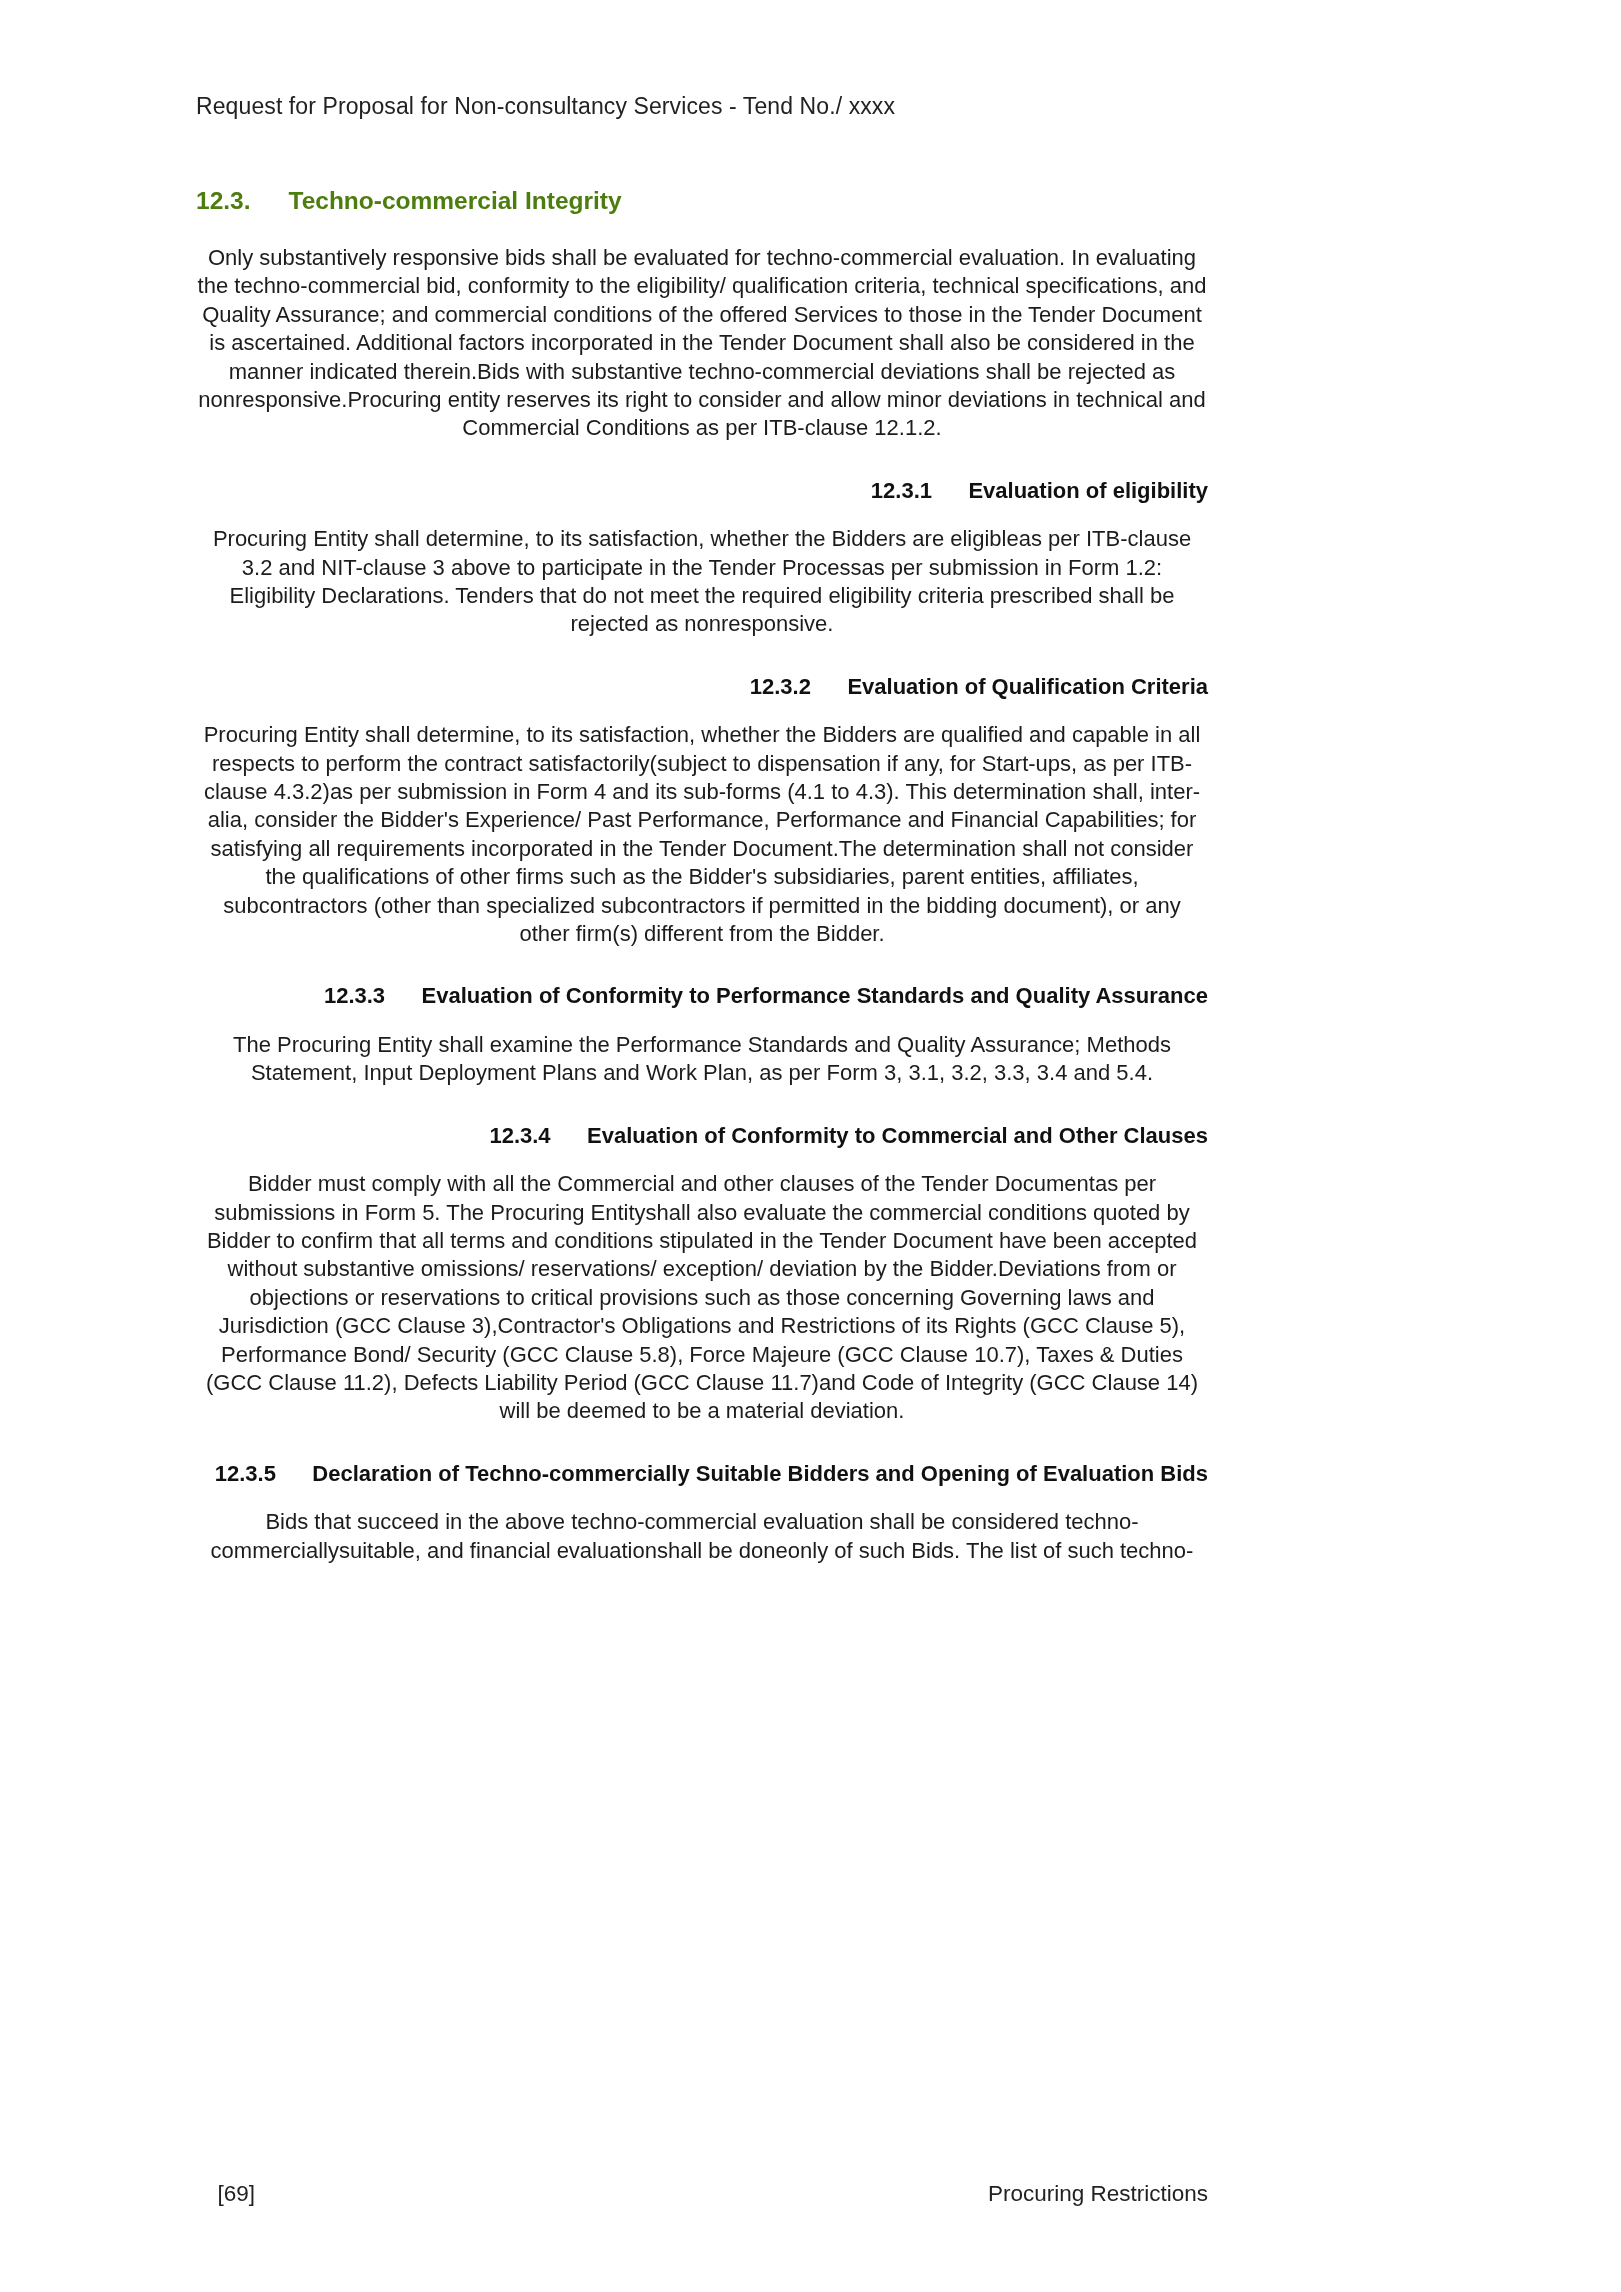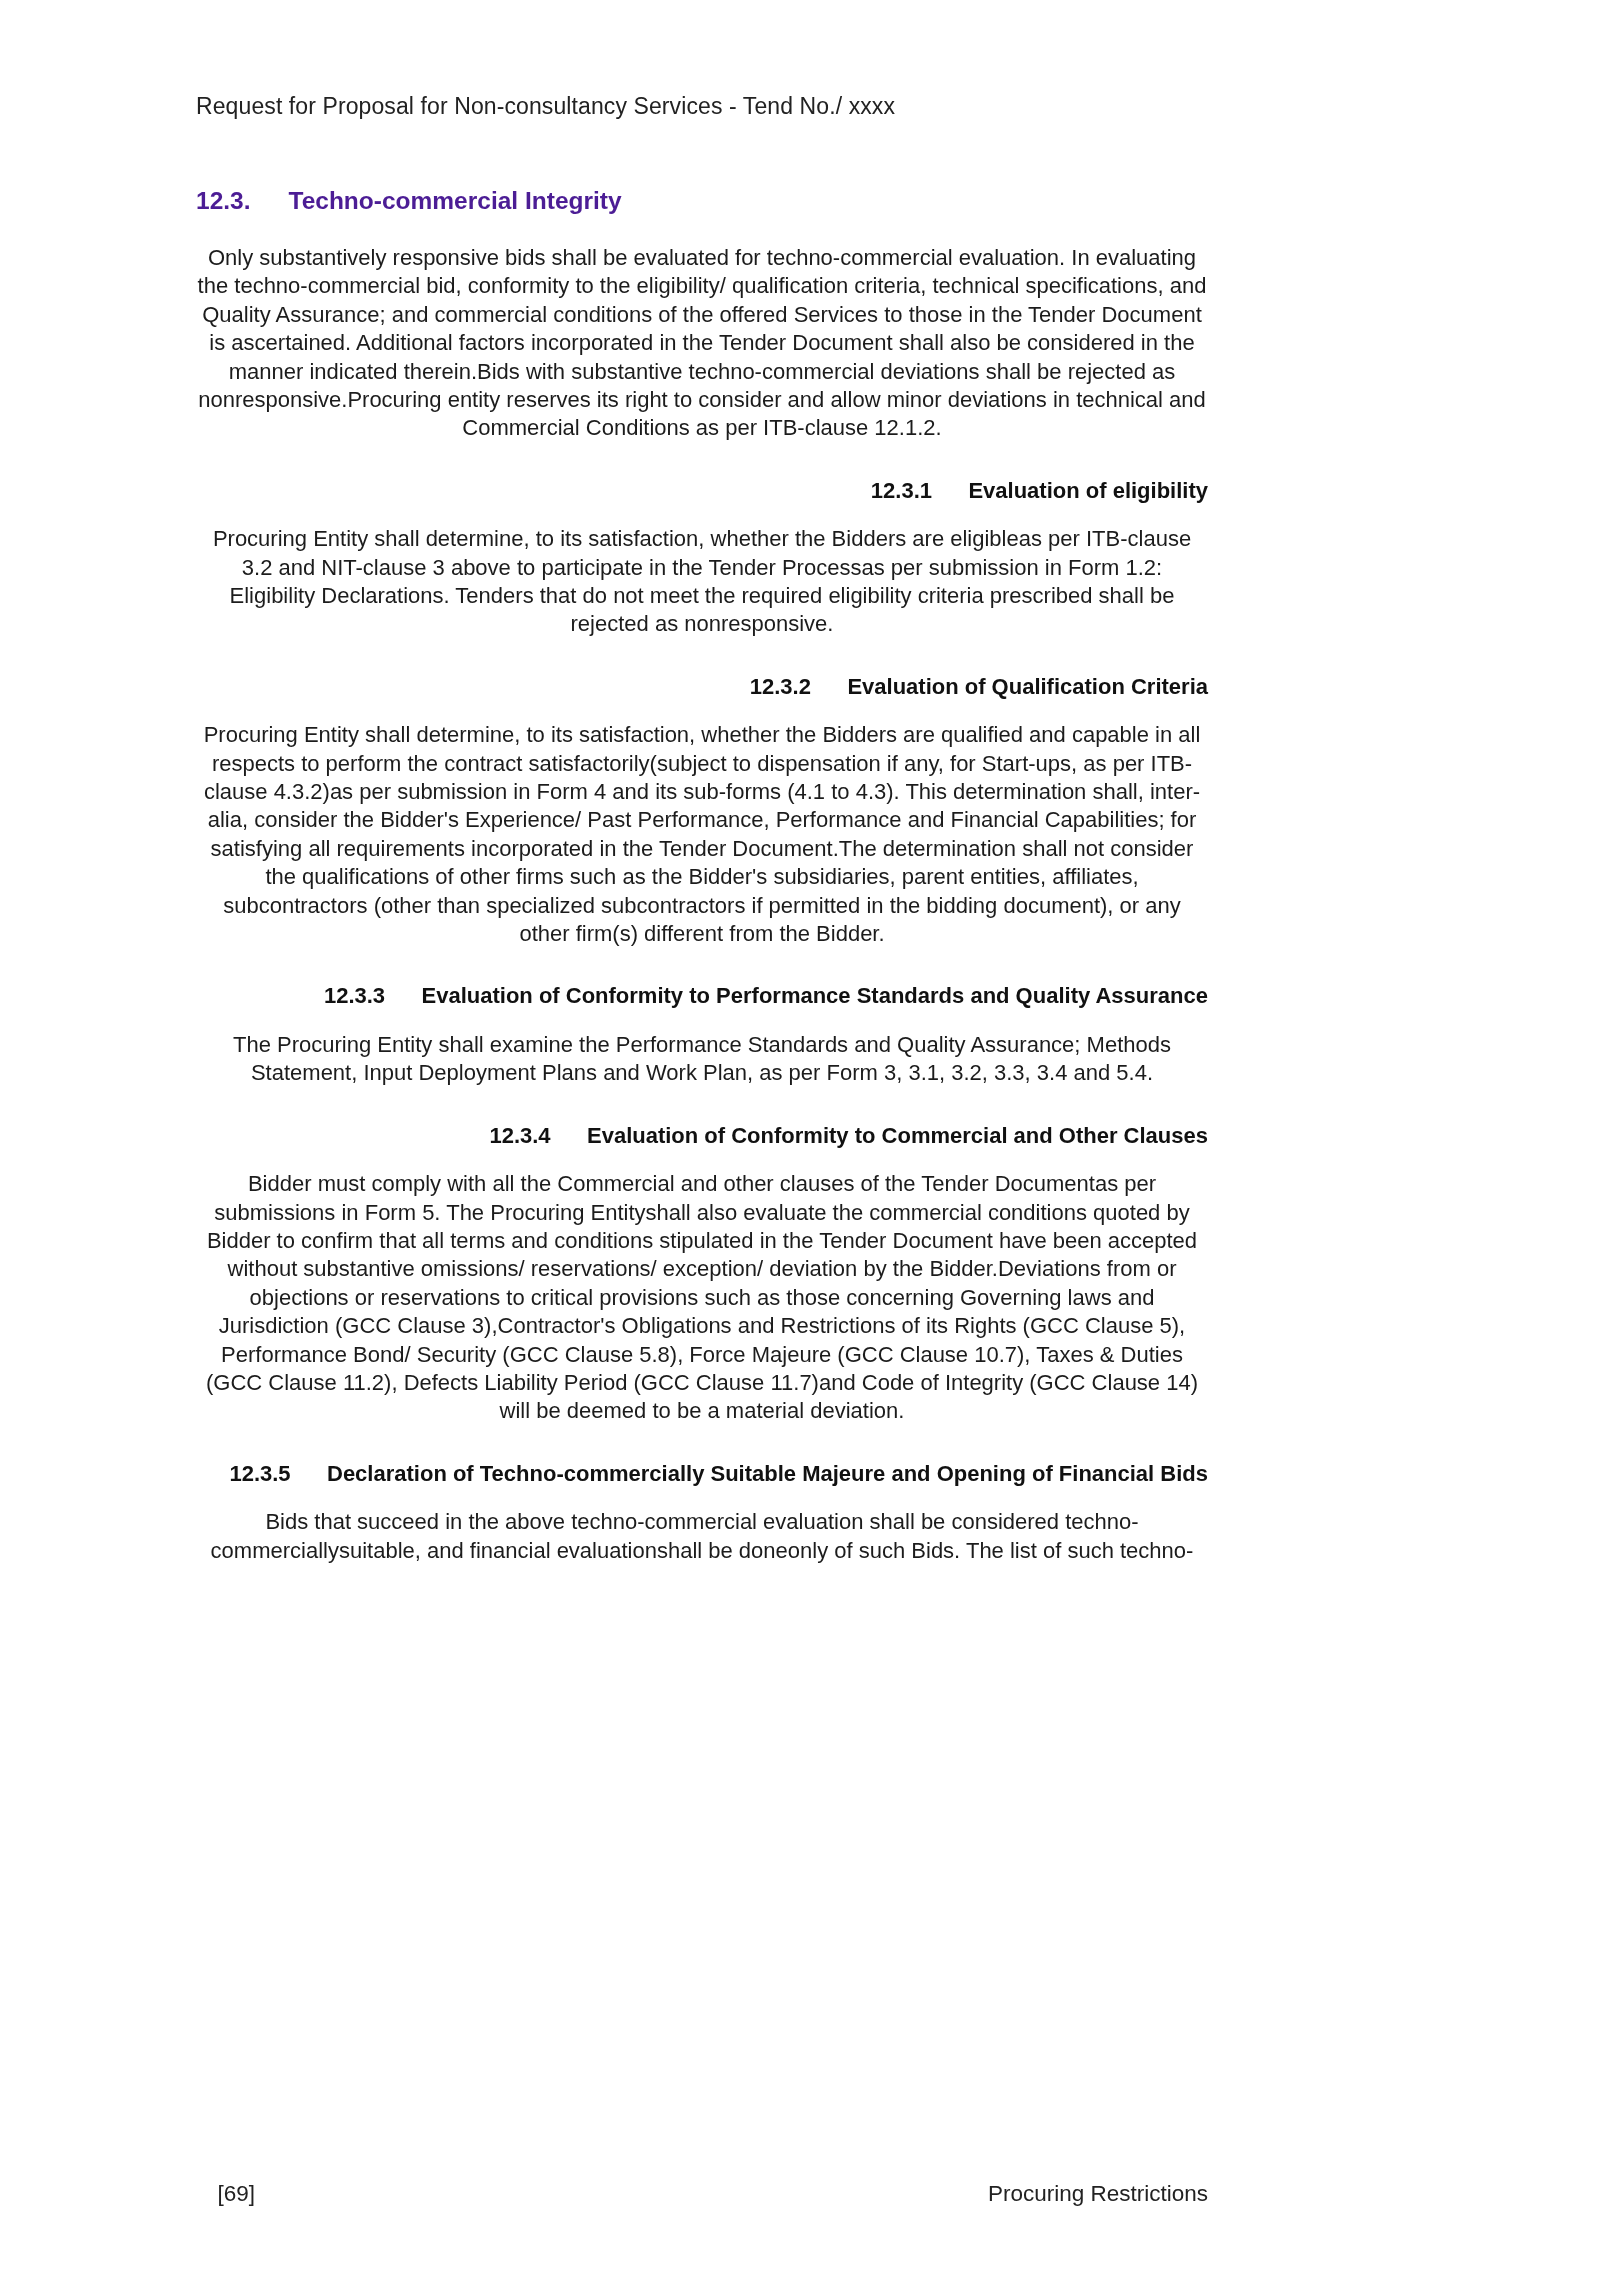--- a/index.html
+++ b/index.html
@@ -23,21 +23,21 @@
   .header {
     font-size: 23px;
     color: #222222;
     letter-spacing: 0.1px;
     margin: 0 0 67px 0;
     white-space: nowrap;
   }
   .section-title {
     font-size: 24.5px;
     font-weight: bold;
-    color: #4c1d95;
+    color: #4d7c0f;
     margin: 0 0 29px 0;
     display: flex;
     gap: 25.5px;
   }
   .section-title .num {
     min-width: 67px;
   }
   .sub-title {
     font-size: 22px;
     font-weight: bold;
@@ -105,21 +105,21 @@
   <p class="body-text">The Procuring Entity shall examine the Performance Standards and Quality Assurance; Methods Statement, Input Deployment Plans and Work Plan, as per Form 3, 3.1, 3.2, 3.3, 3.4 and 5.4.</p>
 
   <div class="sub-title">
     <span class="num">12.3.4</span>
     <span>Evaluation of Conformity to Commercial and Other Clauses</span>
   </div>
   <p class="body-text">Bidder must comply with all the Commercial and other clauses of the Tender Documentas per submissions in Form 5. The Procuring Entityshall also evaluate the commercial conditions quoted by Bidder to confirm that all terms and conditions stipulated in the Tender Document have been accepted without substantive omissions/ reservations/ exception/ deviation by the Bidder.Deviations from or objections or reservations to critical provisions such as those concerning Governing laws and Jurisdiction (GCC Clause 3),Contractor's Obligations and Restrictions of its Rights (GCC Clause 5), Performance Bond/ Security (GCC Clause 5.8), Force Majeure (GCC Clause 10.7), Taxes &amp; Duties (GCC Clause 11.2), Defects Liability Period (GCC Clause 11.7)and Code of Integrity (GCC Clause 14) will be deemed to be a material deviation.</p>
 
   <div class="sub-title">
     <span class="num">12.3.5</span>
-    <span>Declaration of Techno-commercially Suitable Majeure and Opening of Financial Bids</span>
+    <span>Declaration of Techno-commercially Suitable Bidders and Opening of Evaluation Bids</span>
   </div>
   <p class="body-text">Bids that succeed in the above techno-commercial evaluation shall be considered techno-commerciallysuitable, and financial evaluationshall be doneonly of such Bids. The list of such techno-</p>
 
   <div class="footer">
     <span class="page-num">[69]</span>
     <span>Procuring Restrictions</span>
   </div>
 
 </div>
 

